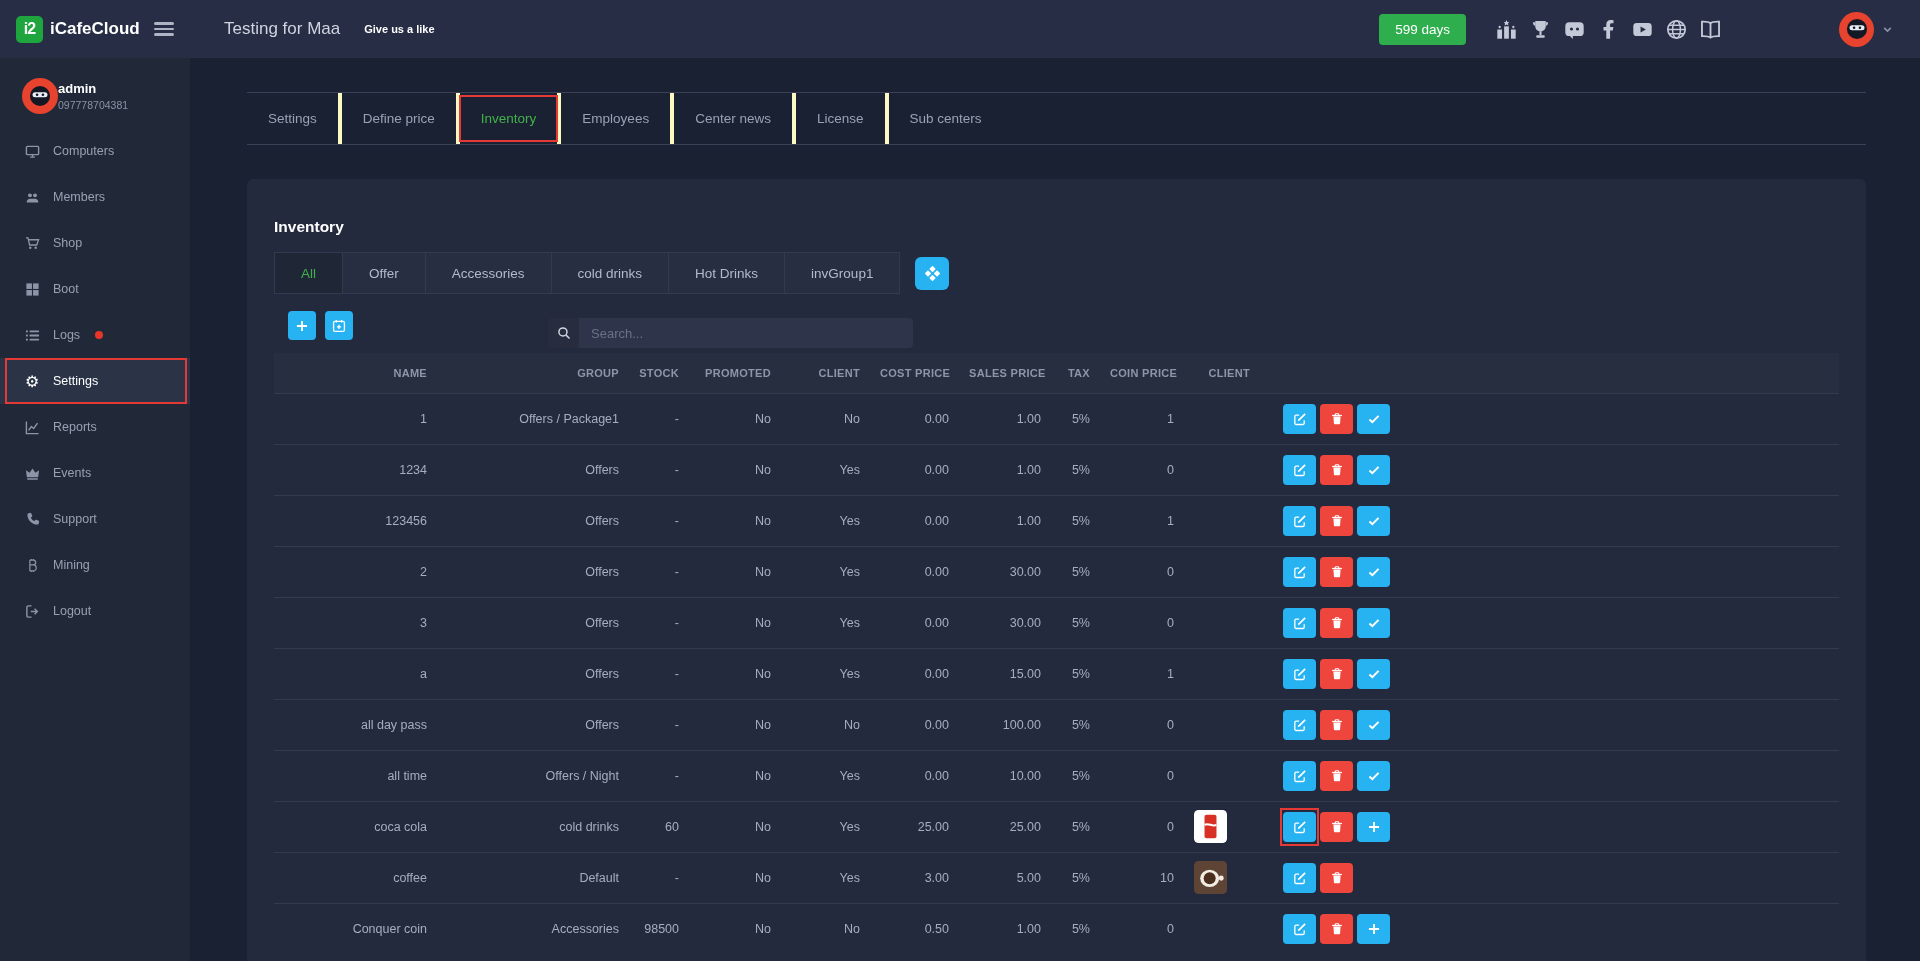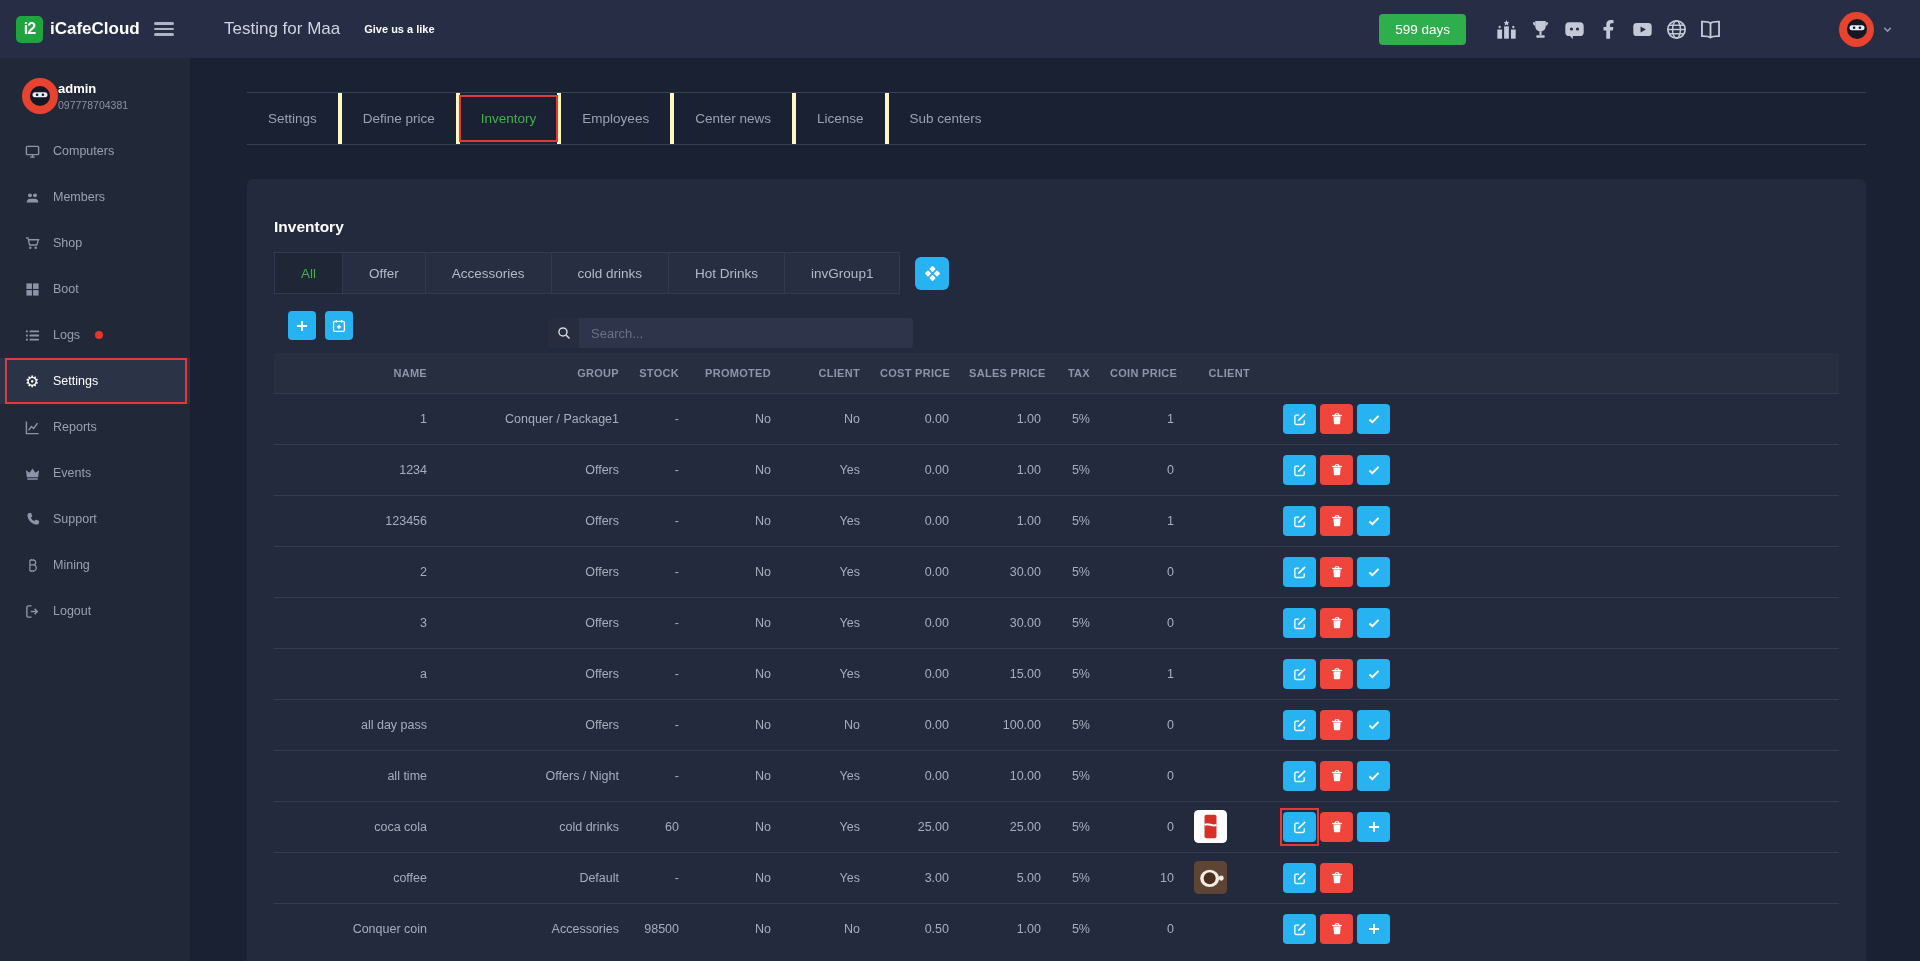--- a/index.html
+++ b/index.html
@@ -410,21 +410,21 @@
             <th class="ar">SALES PRICE</th>
             <th class="al">TAX</th>
             <th class="ar">COIN PRICE</th>
             <th class="al">CLIENT</th>
             <th class="al"></th>
           </tr>
         </thead>
       <tbody id="table-body">
   <tr>
     <td class="al">1</td>
-    <td class="al">Conquer / Package1</td>
+    <td class="al">Offers / Package1</td>
     <td class="ar">-</td>
     <td class="ar">No</td>
     <td class="ar">No</td>
     <td class="ar">0.00</td>
     <td class="ar">1.00</td>
     <td class="al">5%</td>
     <td class="ar">1</td>
     <td class="al"></td>
     <td class="al">
               <div class="act">

